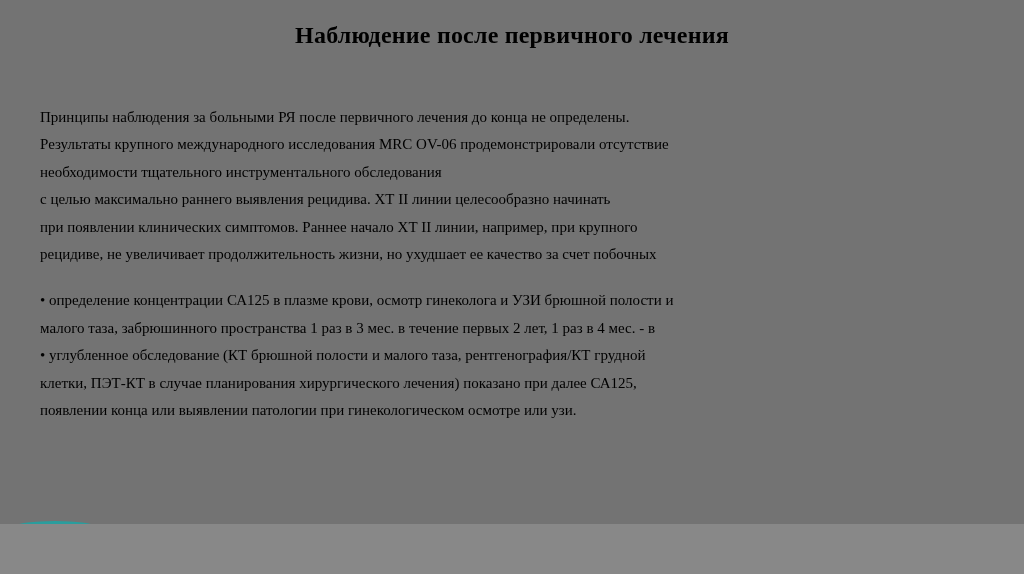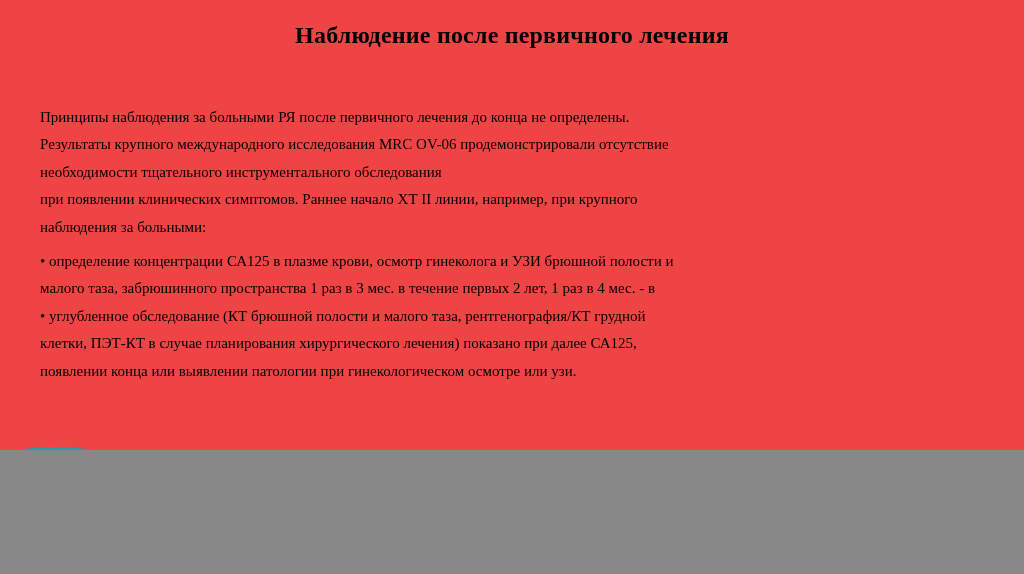--- a/index.html
+++ b/index.html
@@ -3,22 +3,22 @@
 <meta charset="utf-8">
 <style>
   html, body {
     margin: 0;
     padding: 0;
     background: #888;
   }
   .slide {
     position: relative;
     width: 1024px;
-    height: 450px;
-    background: #ef4444;
+    height: 524px;
+    background: #737373;
     overflow: hidden;
     font-family: "Liberation Serif", "DejaVu Serif", serif;
     color: #000000;
     text-decoration: underline;
   }
   .slide-title {
     position: absolute;
     top: 22px;
     left: 0;
     width: 100%;
@@ -33,21 +33,21 @@
     top: 104px;
     left: 40px;
     width: 930px;
     font-size: 15px;
     line-height: 27.4px;
   }
   .text-line {
     white-space: pre;
   }
   .bullet-block-gap {
-    margin-top: 7px;
+    margin-top: 19px;
   }
   .decorative-swoosh {
     position: absolute;
     left: 16px;
     bottom: -7px;
     width: 78px;
     height: 10px;
     background: #2a9d9d;
     border-radius: 50% 50% 0 0;
   }
@@ -57,22 +57,23 @@
 
 <div class="slide">
 
   <div class="slide-title">Наблюдение после первичного лечения</div>
 
   <div class="body-text">
 
     <div class="text-line">Принципы наблюдения за больными РЯ после первичного лечения до конца не определены.</div>
     <div class="text-line">Результаты крупного международного исследования MRC OV-06 продемонстрировали отсутствие</div>
     <div class="text-line">необходимости тщательного инструментального обследования</div>
+    <div class="text-line">с целью максимально раннего выявления рецидива. ХТ II линии целесообразно начинать</div>
     <div class="text-line">при появлении клинических симптомов. Раннее начало ХТ II линии, например, при крупного</div>
-    <div class="text-line">наблюдения за больными:</div>
+    <div class="text-line">рецидиве, не увеличивает продолжительность жизни, но ухудшает ее качество за счет побочных</div>
 
     <div class="text-line bullet-block-gap">• определение концентрации СА125 в плазме крови, осмотр гинеколога и УЗИ брюшной полости и</div>
     <div class="text-line">малого таза, забрюшинного пространства 1 раз в 3 мес. в течение первых 2 лет, 1 раз в 4 мес. - в</div>
     <div class="text-line">• углубленное обследование (КТ брюшной полости и малого таза, рентгенография/КТ грудной</div>
     <div class="text-line">клетки, ПЭТ-КТ в случае планирования хирургического лечения) показано при далее СА125,</div>
     <div class="text-line">появлении конца или выявлении патологии при гинекологическом осмотре или узи.</div>
 
   </div>
 
   <div class="decorative-swoosh"></div>

